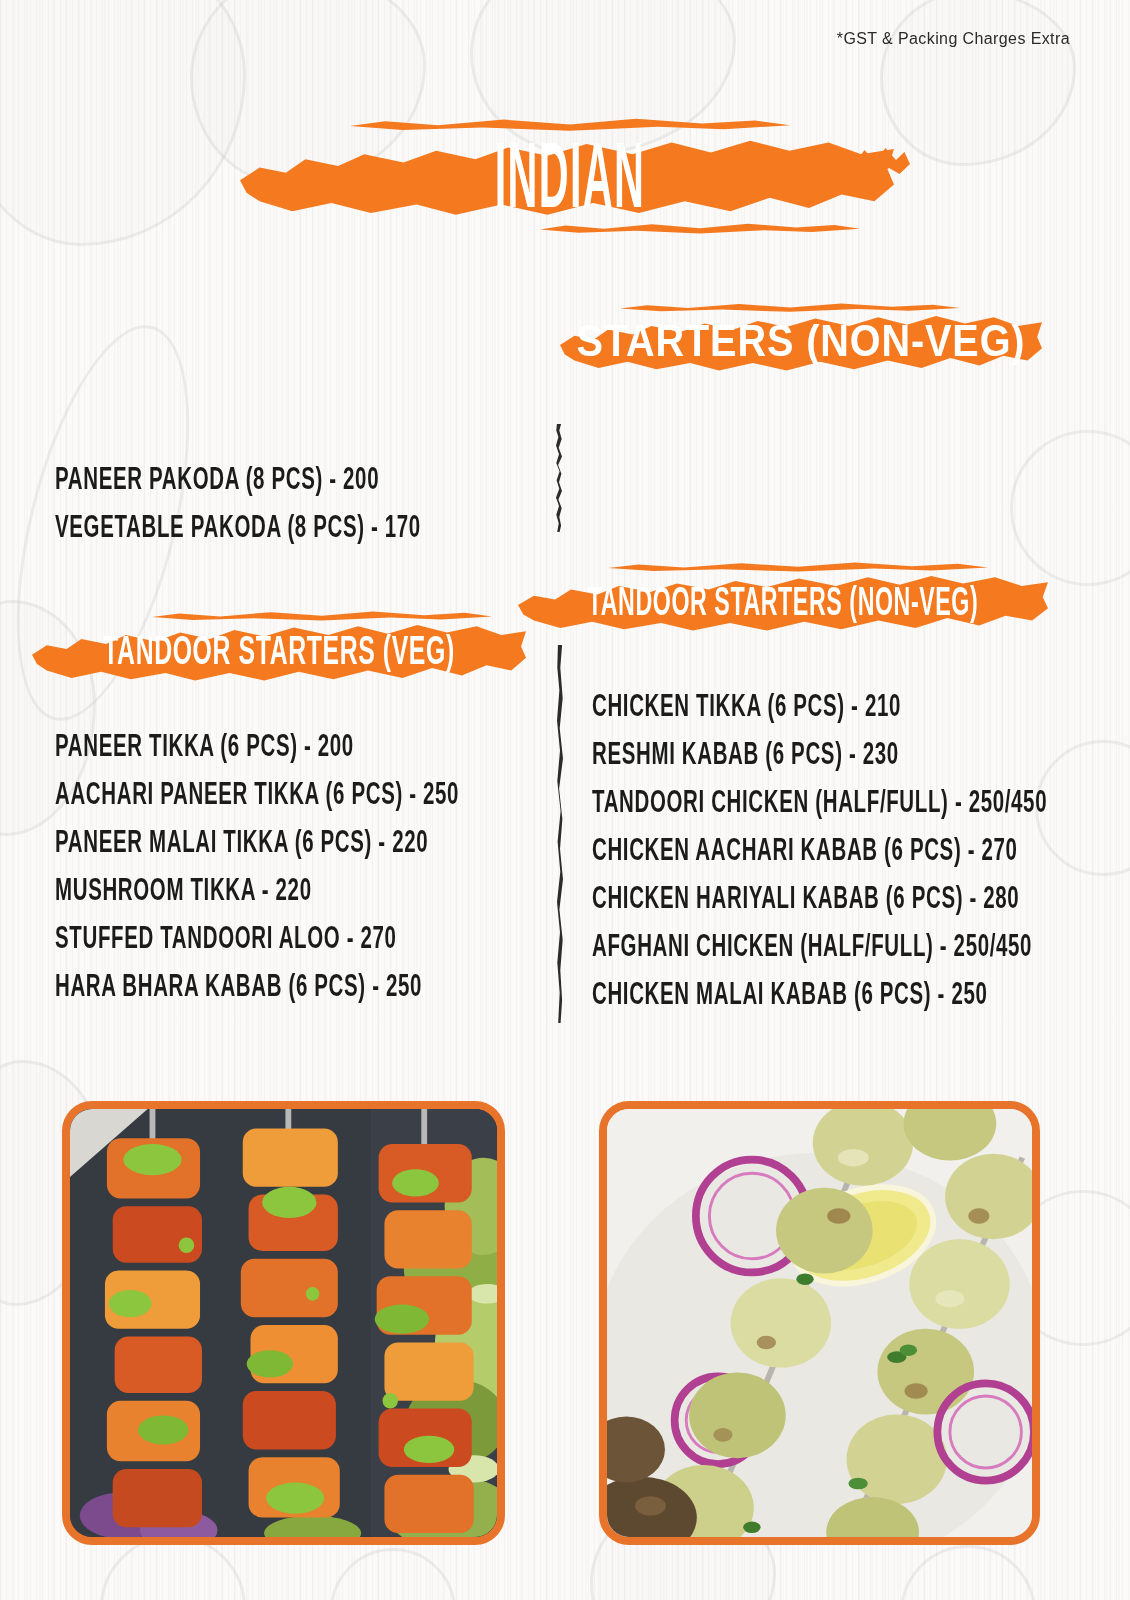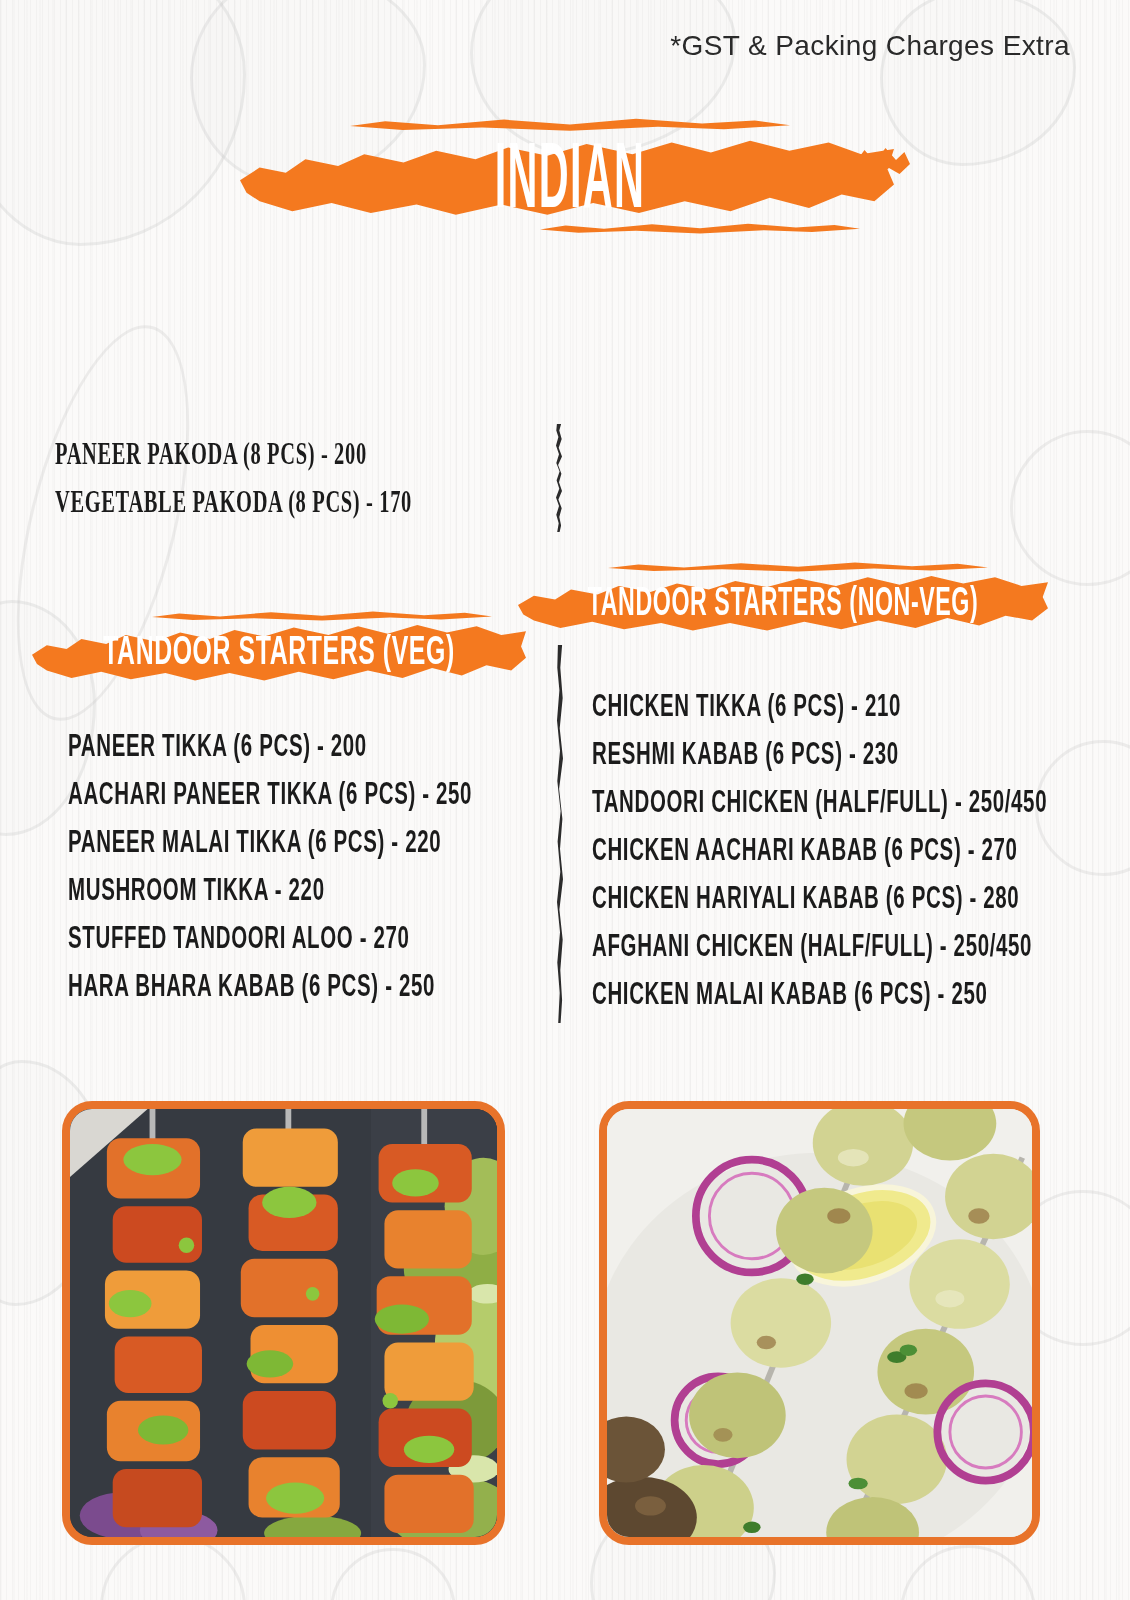--- a/index.html
+++ b/index.html
@@ -9,21 +9,21 @@
       repeating-linear-gradient(90deg, rgba(0,0,0,0.028) 0 1px, transparent 1px 6px),
       repeating-linear-gradient(90deg, rgba(0,0,0,0.016) 0 2px, transparent 2px 13px),
       #fbfaf9;
     font-family:"Liberation Sans", sans-serif;
     color:#1b1b1b;
   }
   
   .doodle{position:absolute; border:3px solid #c6c6c6; opacity:.28; border-radius:50%;}
   .doodle.blob{background:rgba(200,200,200,.16); border-color:#c2c2c2; border-radius:46% 54% 58% 42%/50% 44% 56% 50%;}
   
-  .gst-note{position:absolute; top:30px; right:60px; font-size:28px; color:#2a2a2a; letter-spacing:.4px;}
+  .gst-note{position:absolute; top:30px; right:60px; font-size:16px; color:#2a2a2a; letter-spacing:.4px;}
   
   .banner{position:absolute;}
   .brush{
     position:absolute; background:#f4791f;
     clip-path: polygon(0% 55%,3% 40%,7% 46%,10% 30%,15% 38%,19% 24%,25% 34%,30% 20%,36% 30%,41% 16%,47% 26%,53% 12%,60% 24%,66% 10%,72% 22%,78% 8%,84% 20%,90% 10%,95% 24%,100% 18%,99% 42%,100% 60%,97% 80%,92% 72%,87% 88%,81% 76%,75% 92%,68% 80%,61% 94%,54% 82%,47% 96%,40% 84%,33% 96%,27% 84%,20% 94%,14% 82%,8% 92%,3% 80%,1% 70%);
   }
   .streak{
     position:absolute; background:#f4791f;
     clip-path: polygon(0 50%,8% 20%,20% 45%,35% 10%,50% 40%,65% 5%,80% 35%,92% 15%,100% 45%,85% 70%,70% 55%,50% 80%,30% 60%,12% 75%);
   }
@@ -77,43 +77,48 @@
 
   <div class="banner" style="left:240px; top:112px; width:660px; height:126px;">
     <div class="streak" style="left:110px; top:6px; width:440px; height:16px;"></div>
     <div class="streak" style="left:300px; bottom:2px; width:320px; height:13px;"></div>
     <div class="streak" style="left:600px; top:34px; width:70px; height:40px;"></div>
     <div class="brush" style="left:0; right:6px; top:22px; bottom:20px;"></div>
     <div class="banner-label" style="font-size:92px; transform:scaleX(0.45); letter-spacing:3px;">INDIAN</div>
   </div>
 
 
-
-  <ul class="menu-list" style="left:55px; top:429px;font-family:Liberation Serif, serif;">
+  <div class="banner" style="left:560px; top:301px; width:482px; height:80px;">
+    <div class="streak" style="left:60px; top:2px; width:340px; height:11px;"></div>
+    <div class="brush" style="inset:10px 0 8px 0;"></div>
+    <div class="banner-label" style="font-size:44px; transform:scaleX(0.9);">STARTERS (NON-VEG)</div>
+  </div>
+
+  <ul class="menu-list" style="left:55px; top:454px;">
     <li>PANEER PAKODA (8 PCS) - 200</li>
     <li>VEGETABLE PAKODA (8 PCS) - 170</li>
   </ul>
 
 
   <div class="divider" style="left:556px; top:424px; height:108px;"></div>
   <div class="divider" style="left:557px; top:645px; height:378px;"></div>
 
   <div class="banner" style="left:32px; top:608px; width:494px; height:84px;">
     <div class="streak" style="left:120px; top:3px; width:340px; height:12px;"></div>
     <div class="brush" style="inset:12px 0 9px 0;"></div>
     <div class="banner-label" style="font-size:40px; transform:scaleX(0.62);">TANDOOR STARTERS (VEG)</div>
   </div>
 
   <div class="banner" style="left:518px; top:560px; width:530px; height:82px;">
     <div class="streak" style="left:90px; top:2px; width:380px; height:12px;"></div>
     <div class="brush" style="inset:11px 0 9px 0;"></div>
     <div class="banner-label" style="font-size:40px; transform:scaleX(0.58);">TANDOOR STARTERS (NON-VEG)</div>
   </div>
 
-  <ul class="menu-list" style="left:68px; top:721px;">
+  <ul class="menu-list" style="left:55px; top:721px;">
     <li>PANEER TIKKA (6 PCS) - 200</li>
     <li>AACHARI PANEER TIKKA (6 PCS) - 250</li>
     <li>PANEER MALAI TIKKA (6 PCS) - 220</li>
     <li>MUSHROOM TIKKA - 220</li>
     <li>STUFFED TANDOORI ALOO - 270</li>
     <li>HARA BHARA KABAB (6 PCS) - 250</li>
   </ul>
 
   <ul class="menu-list" style="left:592px; top:681px;">
     <li>CHICKEN TIKKA (6 PCS) - 210</li>

